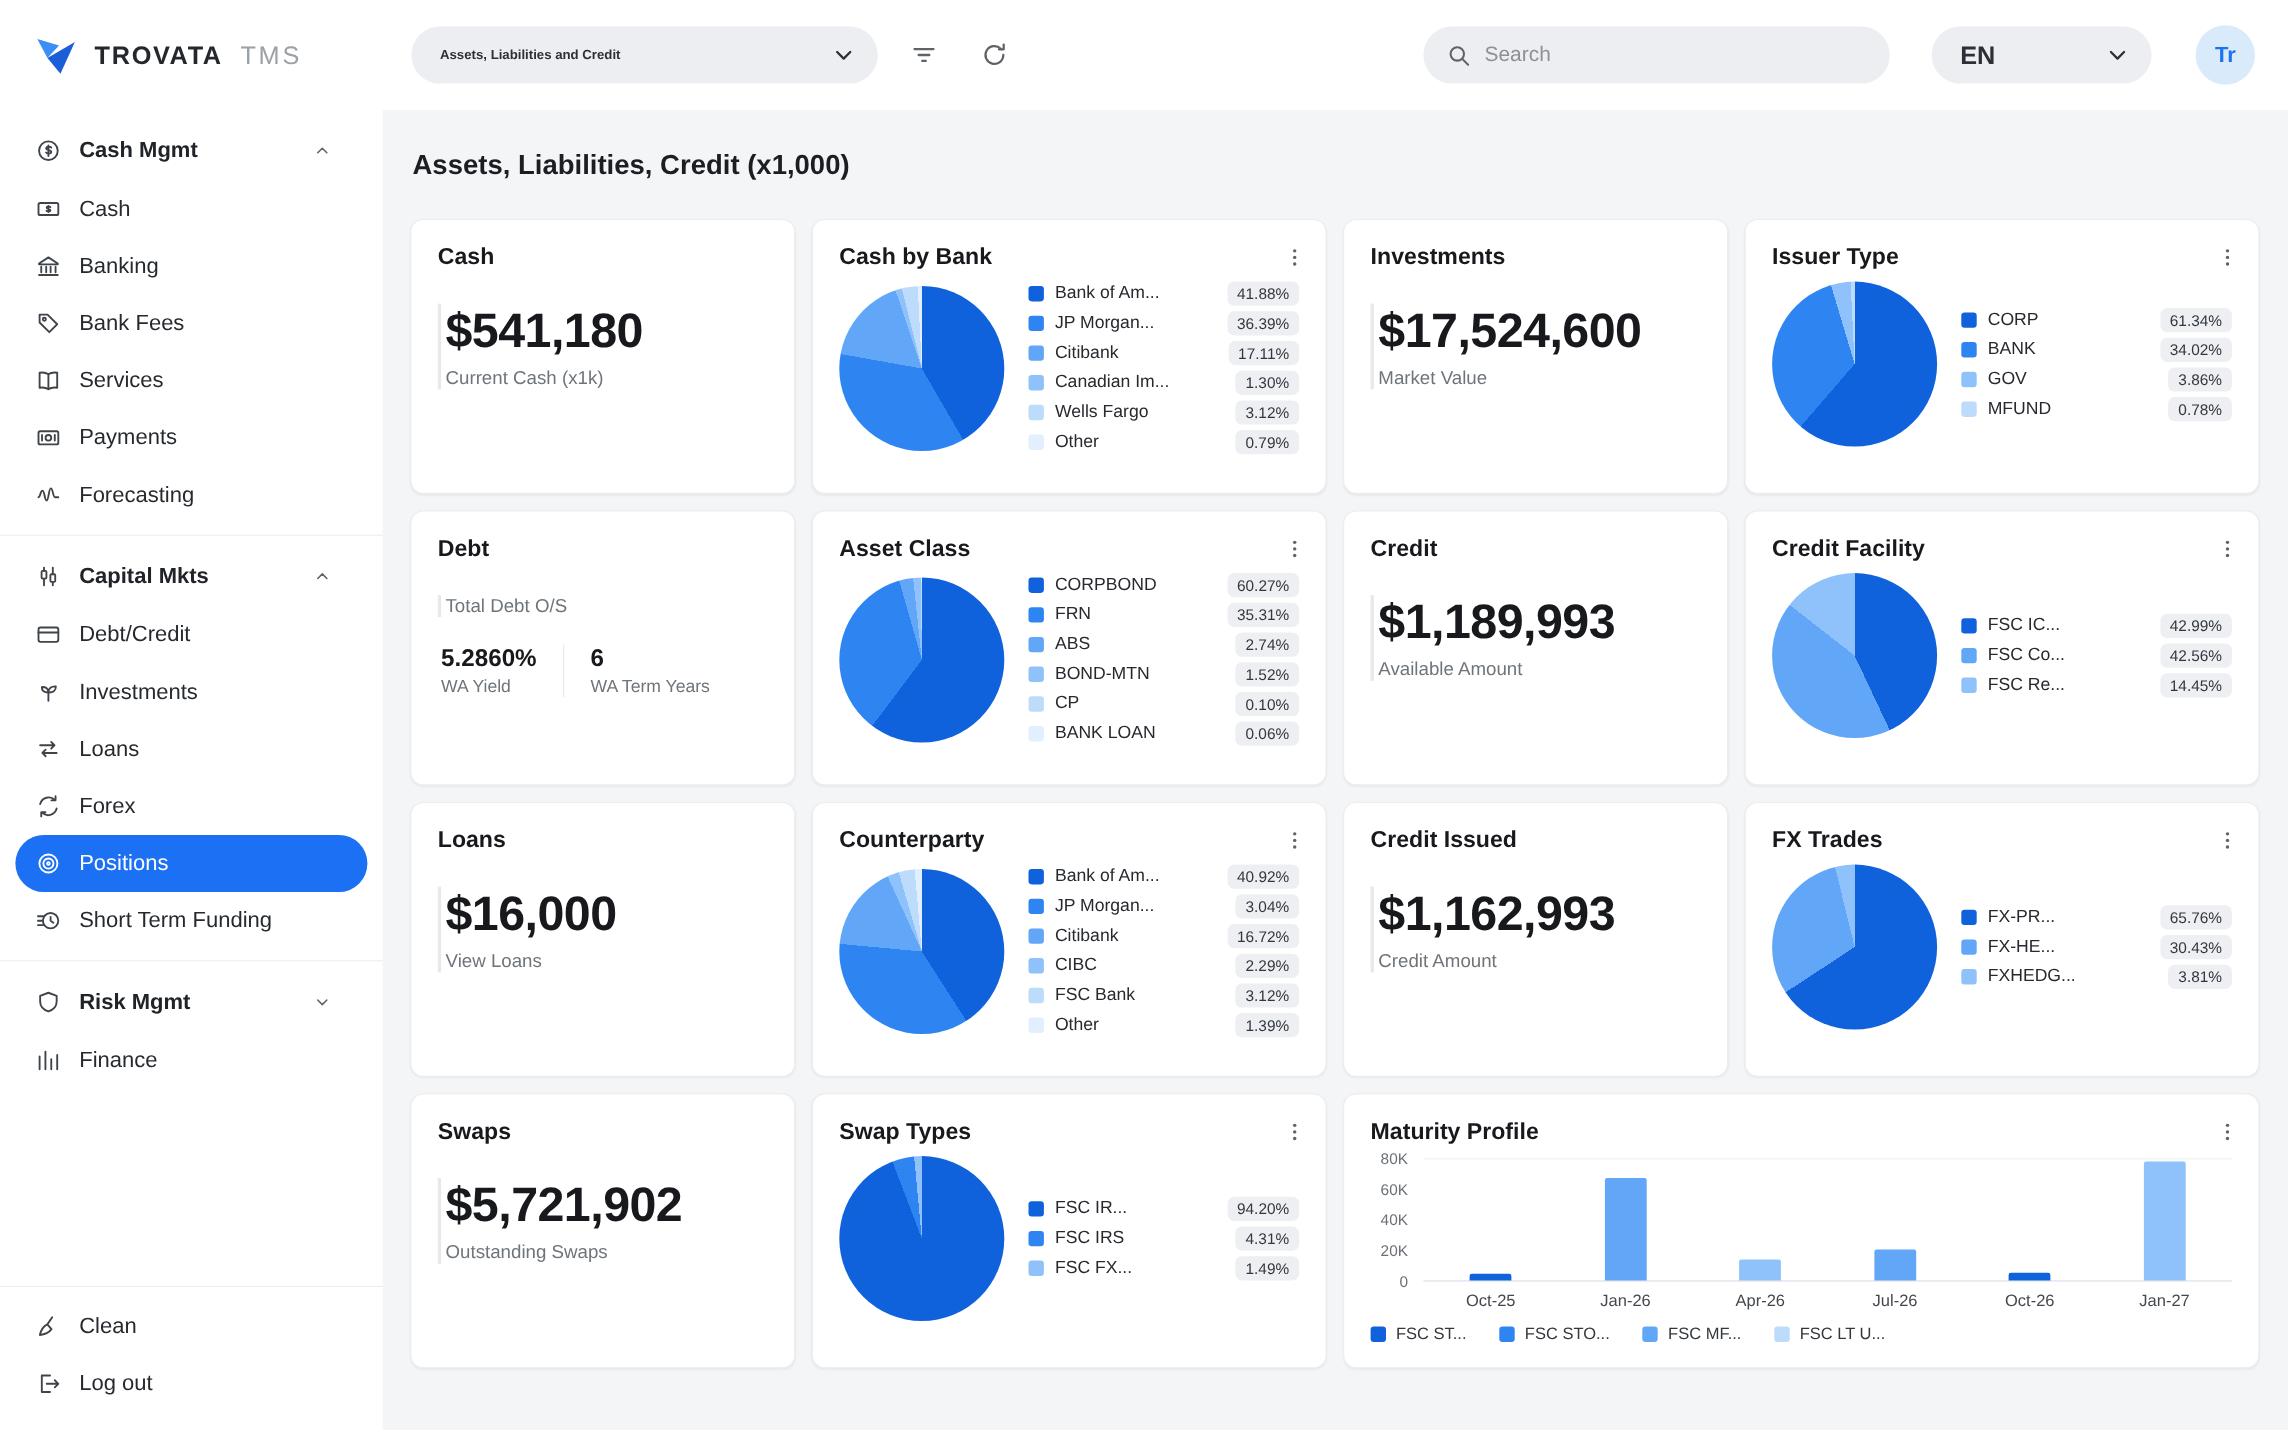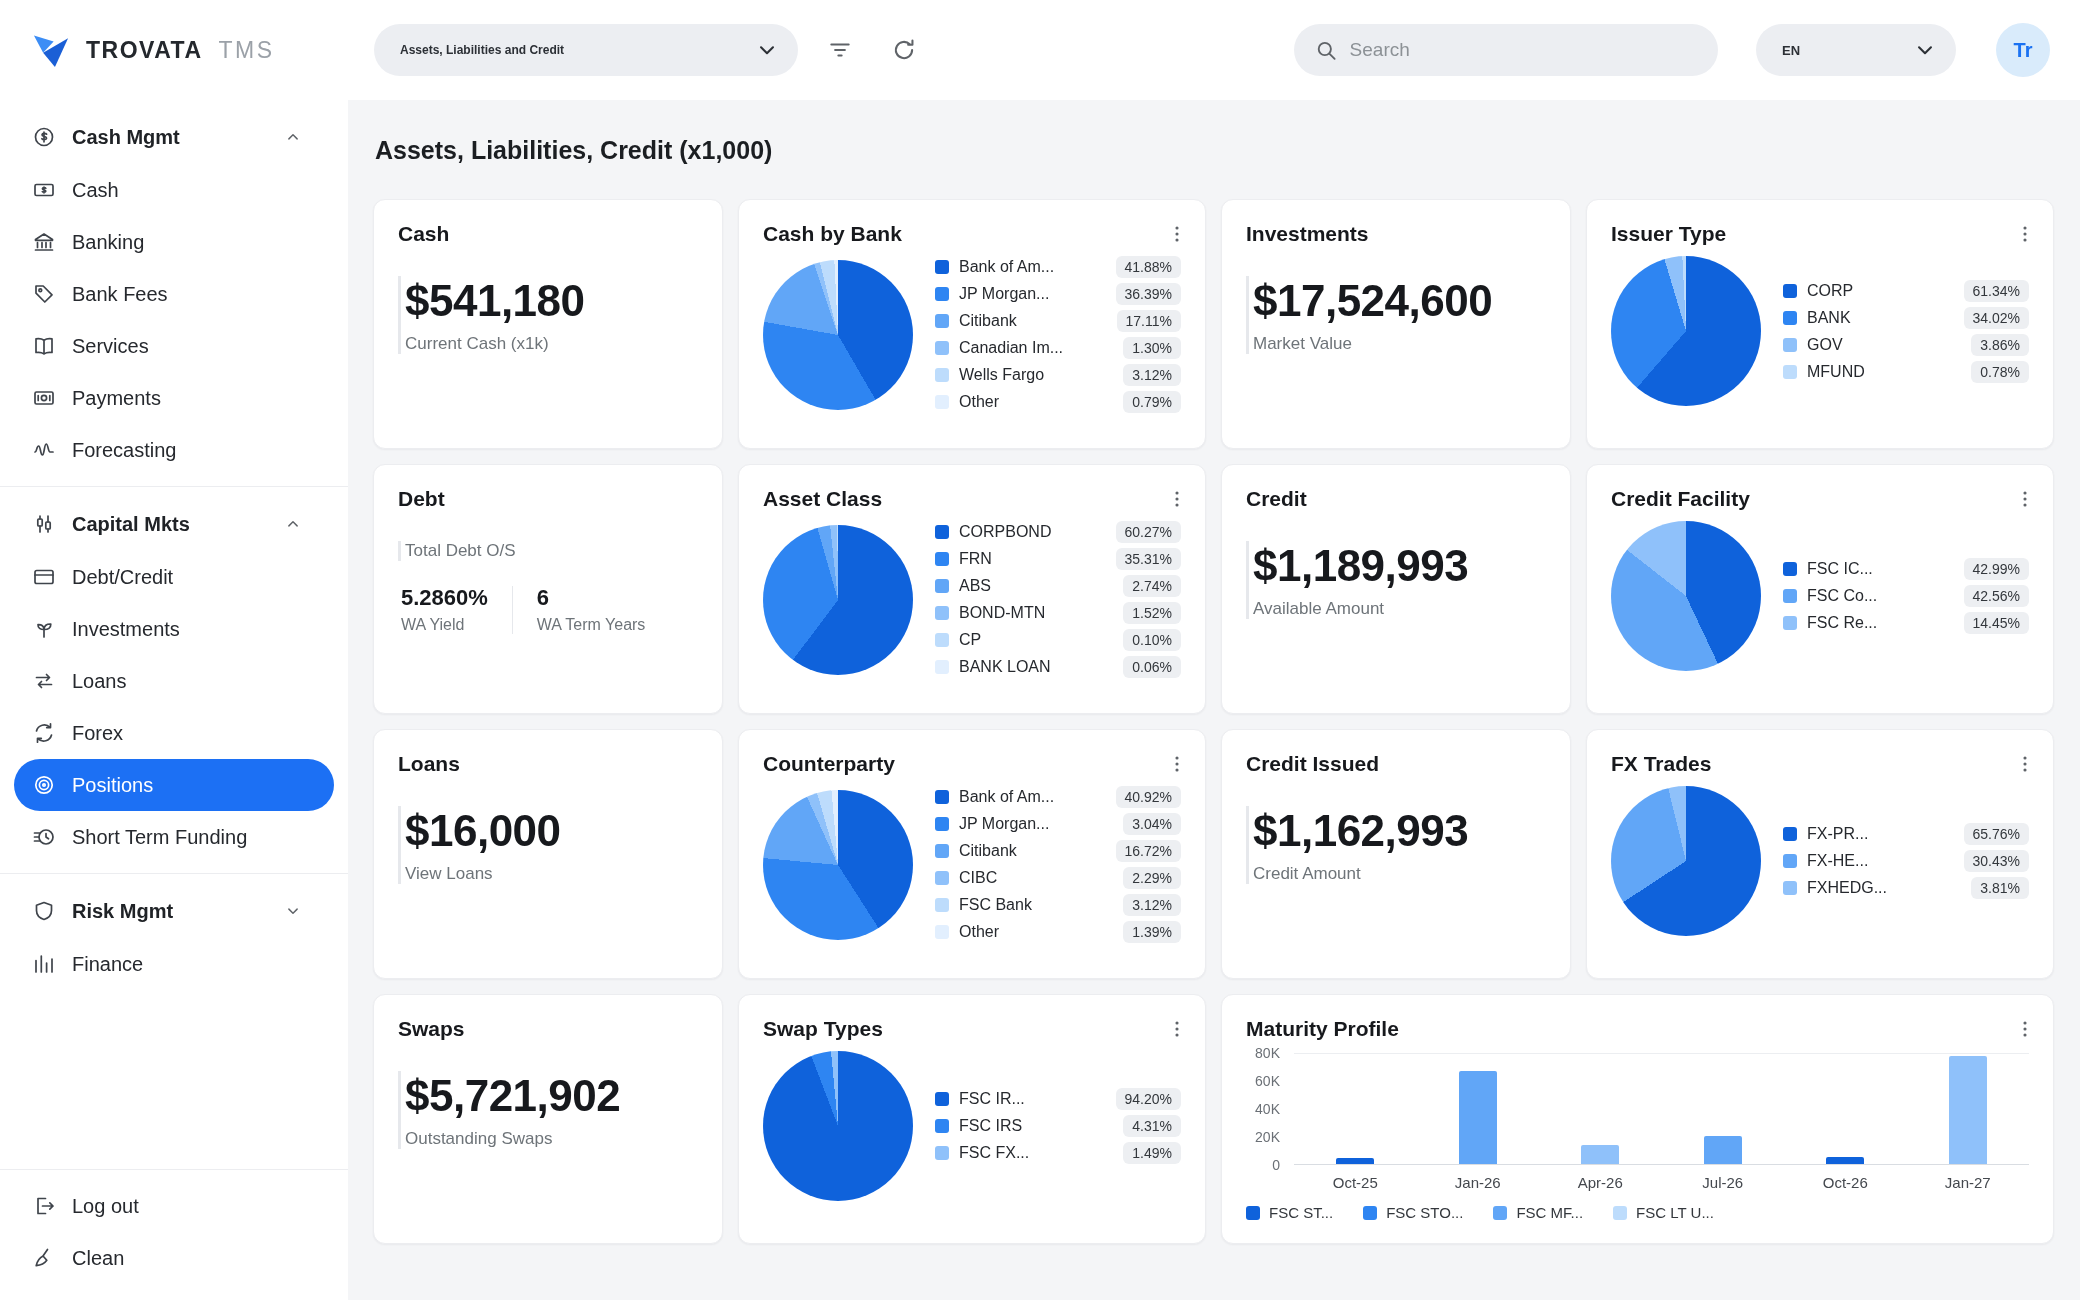--- a/index.html
+++ b/index.html
@@ -12,21 +12,21 @@
   .brand-name { font-size: 23px; font-weight: 700; letter-spacing: 1.5px; color: #24282D; }
   .brand-product { font-size: 23px; font-weight: 400; letter-spacing: 2.5px; color: #9BA1A8; margin-left: 2px; }
   .pill { background: #ECEEF2; border-radius: 26px; height: 52px; display: flex; align-items: center; }
   .selector { width: 424px; justify-content: space-between; padding: 0 18px 0 26px; font-size: 12px; font-weight: 600; color: #2C3036; cursor: pointer; margin-left: 26px; }
   .icon-btn { width: 44px; height: 44px; border: none; background: transparent; color: #5F6368; display: flex; align-items: center; justify-content: center; cursor: pointer; margin-left: 20px; }
   .ticon { width: 26px; height: 26px; stroke: currentColor; fill: none; stroke-width: 1.9; stroke-linecap: round; stroke-linejoin: round; }
   .spacer { flex: 1; }
   .search { width: 424px; padding: 0 20px; gap: 12px; }
   .search input { border: none; background: transparent; outline: none; font-size: 19px; color: #3C4043; width: 100%; font-family: "Liberation Sans", sans-serif; }
   .search input::placeholder { color: #8C9196; }
-  .lang { width: 200px; justify-content: space-between; padding: 0 18px 0 26px; font-size: 13px; font-weight: 700; color: #2C3036; cursor: pointer; margin-left: 38px; }
+  .lang { width: 200px; justify-content: space-between; padding: 0 18px 0 26px; font-size: 23px; font-weight: 700; color: #2C3036; cursor: pointer; margin-left: 38px; }
   .avatar { width: 54px; height: 54px; border-radius: 50%; background: #D9EBFB; color: #1B72F2; font-size: 20px; font-weight: 700; display: flex; align-items: center; justify-content: center; margin-left: 40px; cursor: pointer; flex-shrink: 0; }
 
   
   .sidebar { background: #fff; display: flex; flex-direction: column; padding-top: 10px; overflow: hidden; }
   .nav { flex: 1; }
   .nav-section { display: flex; align-items: center; gap: 16px; height: 54px; padding: 0 46px 0 32px; font-size: 20px; font-weight: 700; color: #202327; cursor: pointer; }
   .nav-section .chev { margin-left: auto; color: #5F6368; width: 18px; height: 18px; }
   .nav-item { display: flex; align-items: center; gap: 16px; height: 52px; padding: 0 16px 0 32px; font-size: 20px; color: #26292E; cursor: pointer; }
   .nav-item.active { background: #1C70F4; color: #fff; border-radius: 26px; margin: 0 14px; padding: 0 16px 0 18px; }
   .nicon { width: 24px; height: 24px; stroke: currentColor; fill: none; stroke-width: 1.7; stroke-linecap: round; stroke-linejoin: round; flex-shrink: 0; color: #3F444B; }
@@ -254,29 +254,29 @@
             <path d="M4 20V8.5M9.3 20V4M14.6 20v-9M20 20V7"></path>
           </svg>
         <span>Finance</span>
       </div>
     </div>
 
     <div class="sidebar-footer">
       <div class="divider"></div>
       <div class="nav-item">
         <svg class="nicon" viewBox="0 0 24 24">
+            <path d="M15.5 3.5L11 10M11 10c-3.4 1.7-5.6 4.7-6.8 9.6 4.9-.4 8.3-2 10.6-5.3z"></path>
+          </svg>
+        <span>Clean</span>
+      </div>
+      <div class="nav-item">
+        <svg class="nicon" viewBox="0 0 24 24">
             <path d="M13.5 4.5H6v15h7.5M10.5 12H21M17.8 8.8L21 12l-3.2 3.2"></path>
           </svg>
         <span>Log out</span>
-      </div>
-      <div class="nav-item">
-        <svg class="nicon" viewBox="0 0 24 24">
-            <path d="M15.5 3.5L11 10M11 10c-3.4 1.7-5.6 4.7-6.8 9.6 4.9-.4 8.3-2 10.6-5.3z"></path>
-          </svg>
-        <span>Clean</span>
       </div>
     </div>
   </nav>
 
   <main class="main">
     <h1 class="page-title">Assets, Liabilities, Credit (x1,000)</h1>
 
     <div class="cards">
 
       <section class="card">

